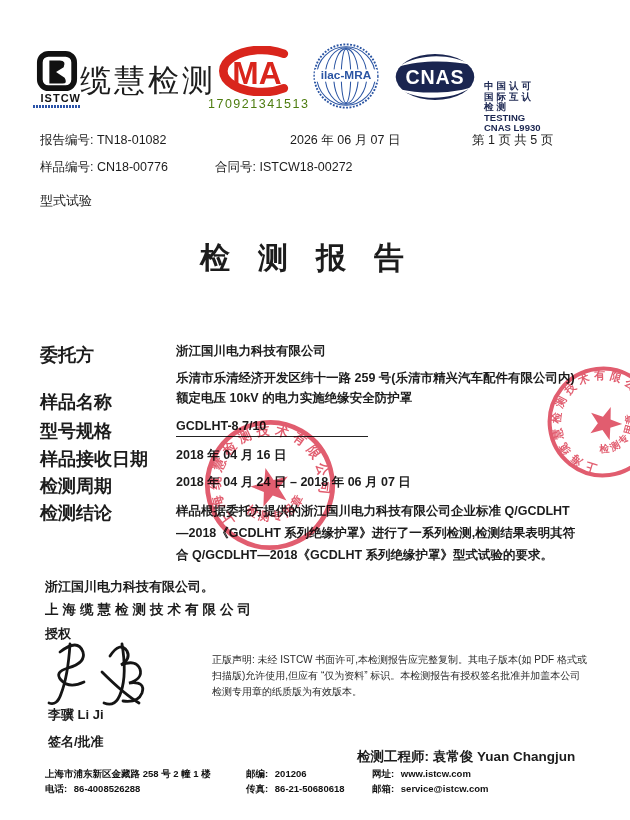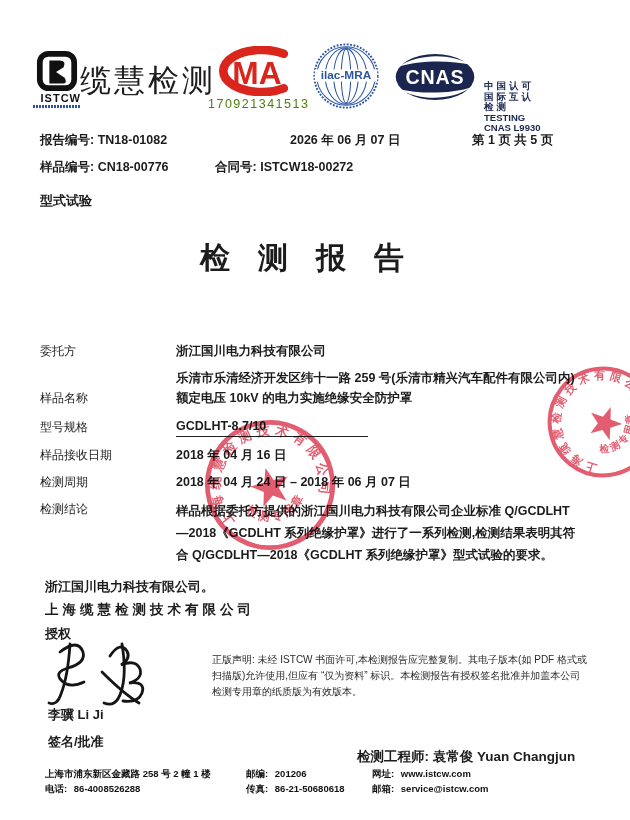--- a/index.html
+++ b/index.html
@@ -1,20 +1,20 @@
 <!DOCTYPE html>
 <html><head>
 <meta charset="utf-8">
 <style>
   html,body{margin:0;padding:0;background:#e9e9e9;}
   .page{position:relative;width:630px;height:820px;background:#fff;overflow:hidden;
         font-family:"Liberation Sans","DejaVu Sans",sans-serif;color:#1c1c1c;}
   .abs{position:absolute;}
-  .meta{font-size:12.5px;font-weight:bold;white-space:nowrap;}
-  .lbl{font-size:12px;font-weight:normal;white-space:nowrap;}
+  .meta{font-size:12.5px;font-weight:normal;white-space:nowrap;}
+  .lbl{font-size:18px;font-weight:bold;white-space:nowrap;}
   .val{font-size:12.5px;font-weight:bold;white-space:nowrap;}
   .para{font-size:12.5px;font-weight:bold;line-height:22px;white-space:normal;}
   .title{font-size:30px;font-weight:bold;letter-spacing:28px;white-space:nowrap;}
   .brand{font-size:31px;font-weight:normal;letter-spacing:3px;white-space:nowrap;}
   .acc{font-size:9.5px;font-weight:bold;color:#1a2550;line-height:10.5px;white-space:nowrap;margin-top:34px;}
   .acc .cjk{letter-spacing:3px;}
   .cmanum{font-size:12.5px;font-weight:normal;color:#4d7c0f;letter-spacing:1.5px;white-space:nowrap;}
   .notice{font-size:10px;font-weight:500;color:#2a2a2a;line-height:16px;}
   .foot{font-size:9.5px;font-weight:bold;white-space:nowrap;color:#111;}
   .foot .fl{margin-right:4px;}

